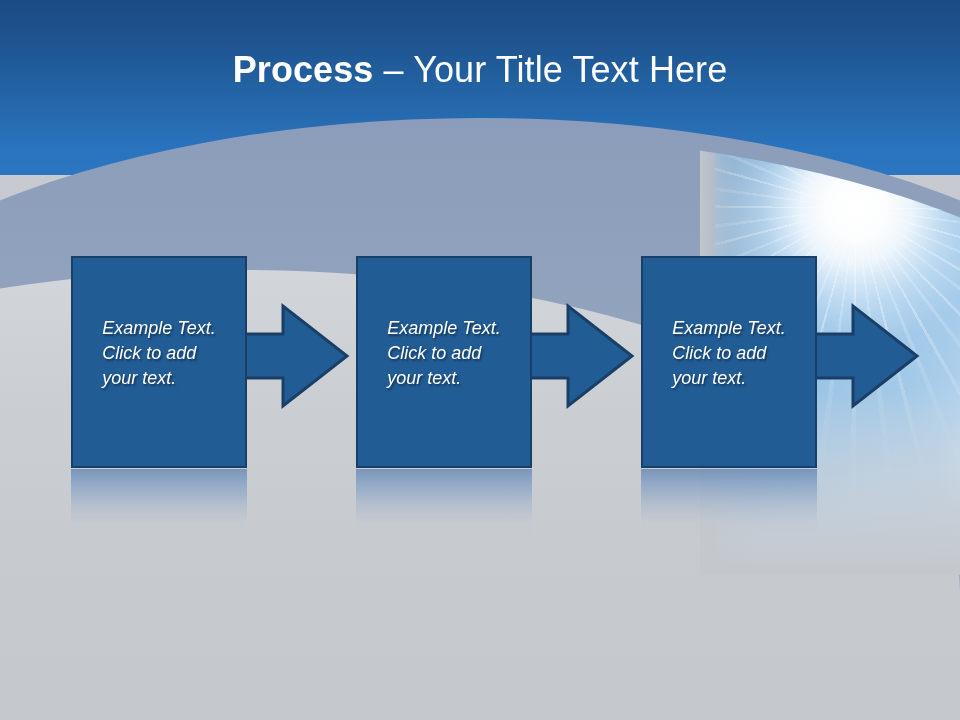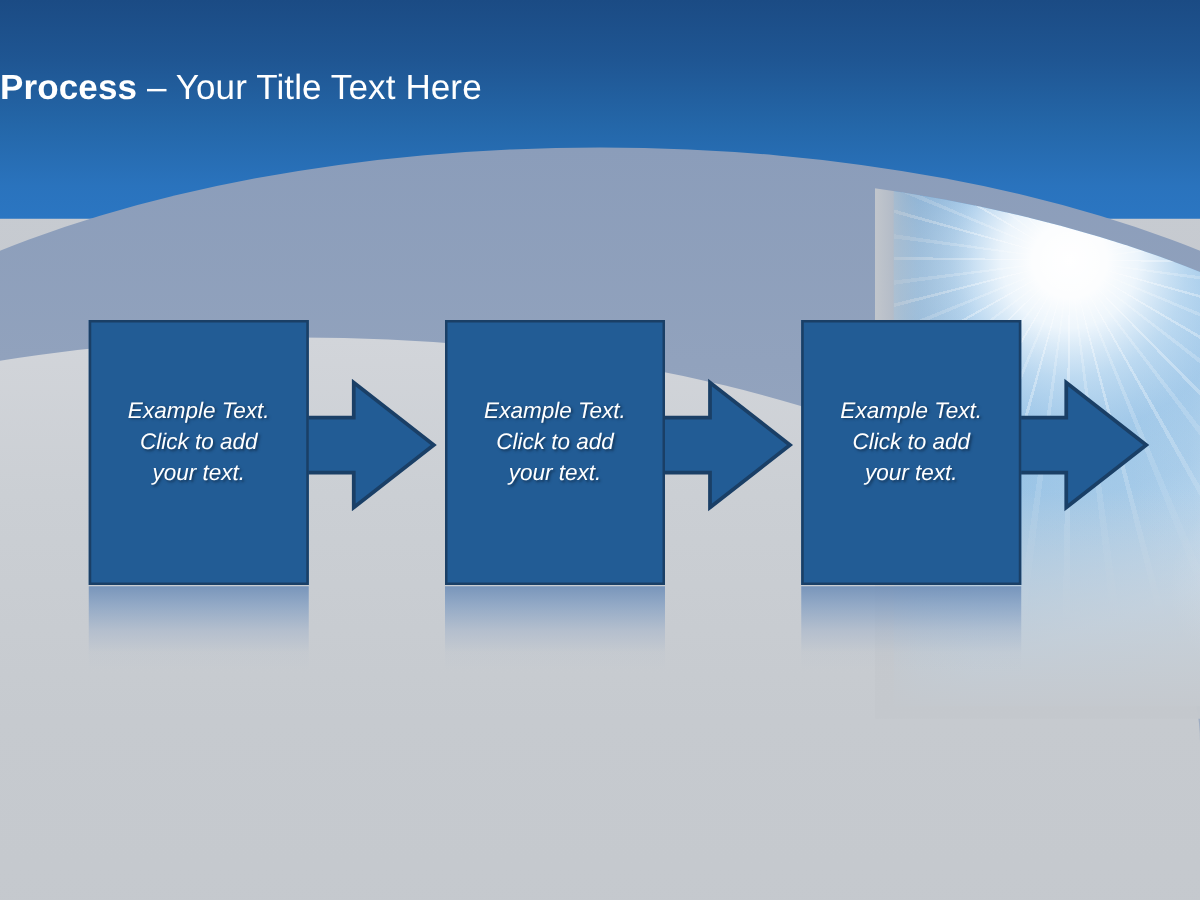--- a/index.html
+++ b/index.html
@@ -132,21 +132,22 @@
       linear-gradient(180deg, rgba(196,200,205,0) 58%, rgba(196,200,205,0.55) 80%, rgba(196,200,205,1) 100%),
       linear-gradient(90deg, rgba(196,200,205,0.95) 0%, rgba(196,200,205,0.35) 7%, rgba(196,200,205,0) 16%);
   }
 
   
   .title {
     position: absolute;
     left: 0;
     top: 48px;
     width: 960px;
-    font-size: 28px;
+    text-align: center;
+    font-size: 36px;
     line-height: 44px;
     color: #ffffff;
     letter-spacing: 0.1px;
     white-space: nowrap;
   }
   .title .strong { font-weight: bold; }
   .title .light  { font-weight: normal; }
 
   
   .diagram {
@@ -174,21 +175,21 @@
     border: 2px solid #1a3f66;
     display: flex;
     align-items: center;
     justify-content: center;
   }
   .step-text {
     color: #ffffff;
     font-style: italic;
     font-size: 18px;
     line-height: 25px;
-    text-align: center;
+    text-align: left;
     white-space: pre-line;
     text-shadow: 1.5px 1.5px 2px rgba(10,25,45,0.55);
     padding: 0 8px;
     margin-top: -18px;
   }
 
   
   .step-arrow {
     position: absolute;
     left: 120px;

